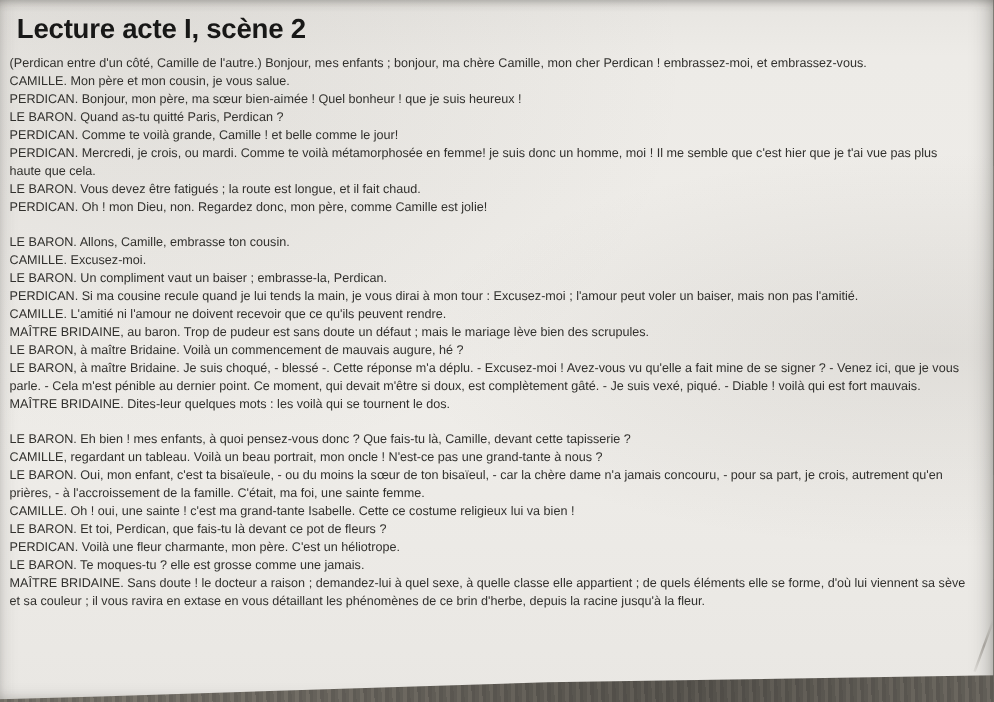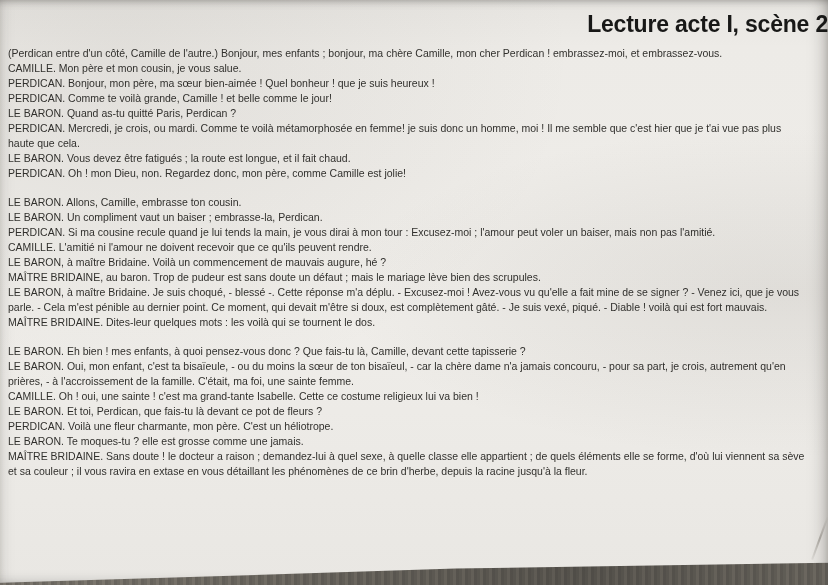--- a/index.html
+++ b/index.html
@@ -20,21 +20,21 @@
       linear-gradient(180deg, #e7e5e1 0%, #edebe7 8%, #efede9 55%, #e9e7e3 100%);
     box-shadow:
       inset 0 7px 9px -7px rgba(60,58,54,0.45),
       inset -12px 0 18px -12px rgba(60,58,54,0.50),
       inset 10px 0 16px -12px rgba(60,58,54,0.28),
       inset 0 -10px 14px -10px rgba(60,58,54,0.35);
   }
   .title {
     margin: 9px 0 7px 14px;
     font-size: 23px; line-height: 30px; font-weight: 700;
-    letter-spacing: -0.2px; color: #181817; text-align: right;
+    letter-spacing: -0.2px; color: #181817;
   }
   .content {
     padding: 0 20px 0 8px;
     font-size: 10.5px; line-height: 15px;
     color: #31302d;
     letter-spacing: 0px;
   }
   .paragraph { margin: 0 0 14px 0; }
   .speech { margin: 0; }
   .crease {
@@ -47,38 +47,40 @@
 </head>
 <body>
 
 <div class="paper">
   <h1 class="title">Lecture acte I, scène 2</h1>
   <div class="content">
       <div class="paragraph">
         <p class="speech">(Perdican entre d'un côté, Camille de l'autre.) Bonjour, mes enfants ; bonjour, ma chère Camille, mon cher Perdican ! embrassez-moi, et embrassez-vous.</p>
         <p class="speech">CAMILLE. Mon père et mon cousin, je vous salue.</p>
         <p class="speech">PERDICAN. Bonjour, mon père, ma sœur bien-aimée ! Quel bonheur ! que je suis heureux !</p>
+        <p class="speech">LE BARON. Quand as-tu quitté Paris, Perdican ?</p>
         <p class="speech">PERDICAN. Comme te voilà grande, Camille ! et belle comme le jour!</p>
-        <p class="speech">LE BARON. Quand as-tu quitté Paris, Perdican ?</p>
         <p class="speech">PERDICAN. Mercredi, je crois, ou mardi. Comme te voilà métamorphosée en femme! je suis donc un homme, moi ! Il me semble que c'est hier que je t'ai vue pas plus haute que cela.</p>
         <p class="speech">LE BARON. Vous devez être fatigués ; la route est longue, et il fait chaud.</p>
         <p class="speech">PERDICAN. Oh ! mon Dieu, non. Regardez donc, mon père, comme Camille est jolie!</p>
       </div>
       <div class="paragraph">
         <p class="speech">LE BARON. Allons, Camille, embrasse ton cousin.</p>
+        <p class="speech">CAMILLE. Excusez-moi.</p>
         <p class="speech">LE BARON. Un compliment vaut un baiser ; embrasse-la, Perdican.</p>
         <p class="speech">PERDICAN. Si ma cousine recule quand je lui tends la main, je vous dirai à mon tour : Excusez-moi ; l'amour peut voler un baiser, mais non pas l'amitié.</p>
         <p class="speech">CAMILLE. L'amitié ni l'amour ne doivent recevoir que ce qu'ils peuvent rendre.</p>
+        <p class="speech">MAÎTRE BRIDAINE, au baron. Trop de pudeur est sans doute un défaut ; mais le mariage lève bien des scrupules.</p>
         <p class="speech">LE BARON, à maître Bridaine. Voilà un commencement de mauvais augure, hé ?</p>
-        <p class="speech">MAÎTRE BRIDAINE, au baron. Trop de pudeur est sans doute un défaut ; mais le mariage lève bien des scrupules.</p>
         <p class="speech">LE BARON, à maître Bridaine. Je suis choqué, - blessé -. Cette réponse m'a déplu. - Excusez-moi ! Avez-vous vu qu'elle a fait mine de se signer ? - Venez ici, que je vous parle. - Cela m'est pénible au dernier point. Ce moment, qui devait m'être si doux, est complètement gâté. - Je suis vexé, piqué. - Diable ! voilà qui est fort mauvais.</p>
         <p class="speech">MAÎTRE BRIDAINE. Dites-leur quelques mots : les voilà qui se tournent le dos.</p>
       </div>
       <div class="paragraph">
         <p class="speech">LE BARON. Eh bien ! mes enfants, à quoi pensez-vous donc ? Que fais-tu là, Camille, devant cette tapisserie ?</p>
+        <p class="speech">CAMILLE, regardant un tableau. Voilà un beau portrait, mon oncle ! N'est-ce pas une grand-tante à nous ?</p>
         <p class="speech">LE BARON. Oui, mon enfant, c'est ta bisaïeule, - ou du moins la sœur de ton bisaïeul, - car la chère dame n'a jamais concouru, - pour sa part, je crois, autrement qu'en prières, - à l'accroissement de la famille. C'était, ma foi, une sainte femme.</p>
         <p class="speech">CAMILLE. Oh ! oui, une sainte ! c'est ma grand-tante Isabelle. Cette ce costume religieux lui va bien !</p>
         <p class="speech">LE BARON. Et toi, Perdican, que fais-tu là devant ce pot de fleurs ?</p>
         <p class="speech">PERDICAN. Voilà une fleur charmante, mon père. C'est un héliotrope.</p>
         <p class="speech">LE BARON. Te moques-tu ? elle est grosse comme une jamais.</p>
         <p class="speech">MAÎTRE BRIDAINE. Sans doute ! le docteur a raison ; demandez-lui à quel sexe, à quelle classe elle appartient ; de quels éléments elle se forme, d'où lui viennent sa sève et sa couleur ; il vous ravira en extase en vous détaillant les phénomènes de ce brin d'herbe, depuis la racine jusqu'à la fleur.</p>
       </div>
     </div>
   <div class="crease"></div>
 </div>

